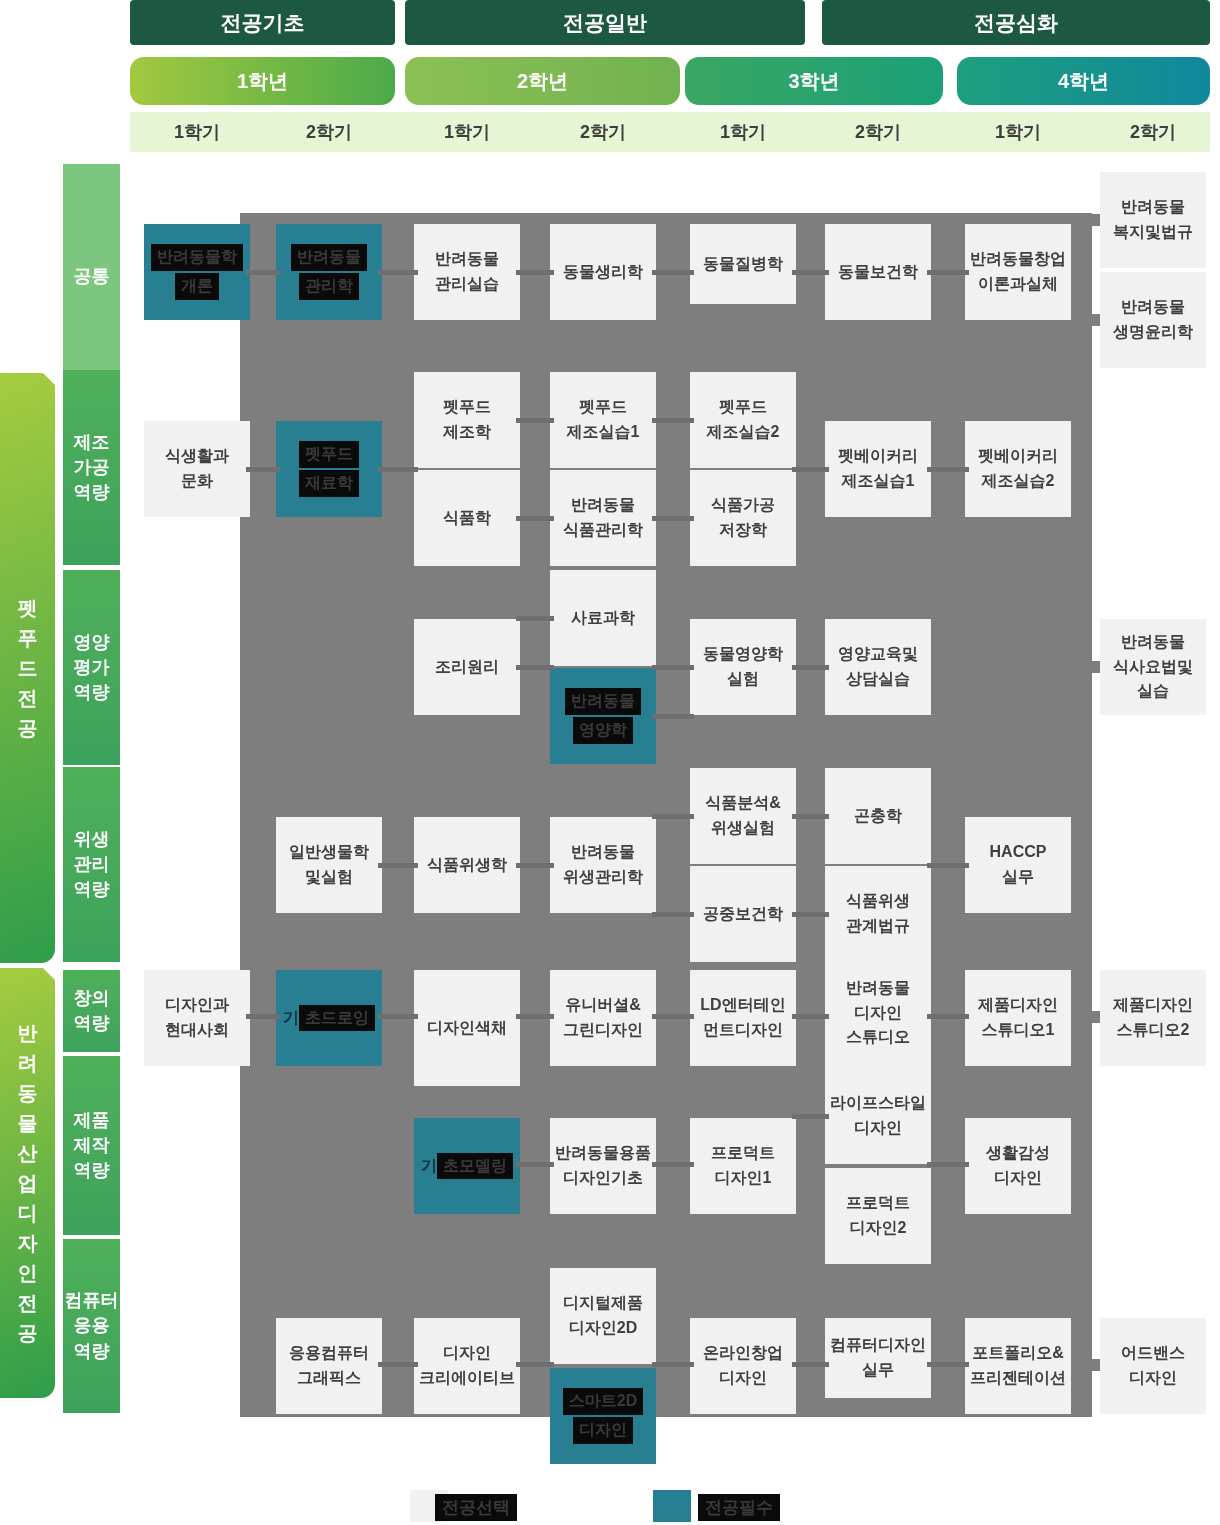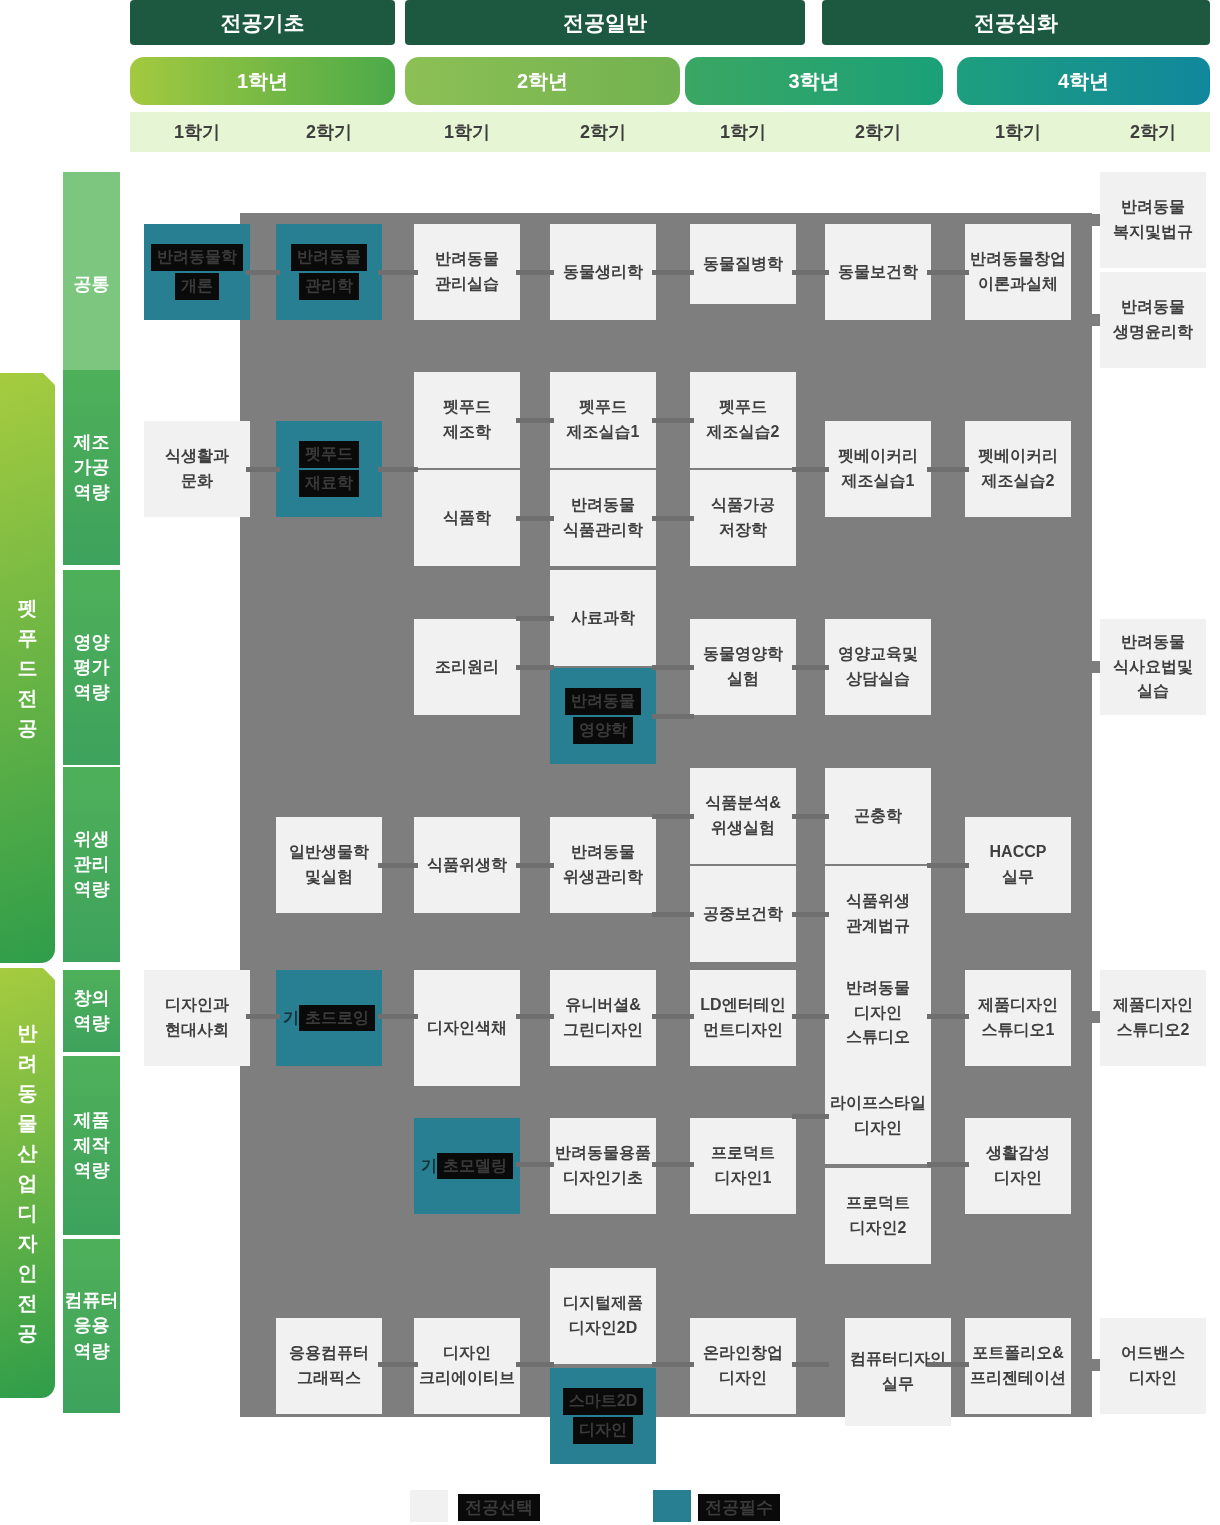--- a/index.html
+++ b/index.html
@@ -45,21 +45,21 @@
   .hl{display:inline-block;background:#0a0a0a;color:#3a3a3a;padding:1px 6px;margin:1px 0;font-weight:bold;}
 
   .tick{position:absolute;height:5px;background:#6f6f6f;z-index:3;}
   .nub{position:absolute;background:#7e7e7e;z-index:1;}
 
   .lg-sq{position:absolute;width:38px;height:32px;z-index:2;}
   #lgsq1{left:410px;top:1490px;background:#f1f1f1;}
   #lgsq2{left:653px;top:1490px;background:#287f92;}
   .lg-label{position:absolute;top:1494px;background:#0a0a0a;color:#3a3a3a;font-weight:bold;
             font-size:17px;padding:2px 7px;z-index:2;}
-  #lglb1{left:458px;}
+  #lglb1{left:435px;}
   #lglb2{left:698px;}
 </style>
 </head>
 <body>
 
 <div id="page">
   <div class="hdr" id="hdr1">전공기초</div>
   <div class="hdr" id="hdr2">전공일반</div>
   <div class="hdr" id="hdr3">전공심화</div>
 
@@ -92,21 +92,21 @@
 물
 산
 업
 디
 자
 인
 전
 공</div>
     </div>
   <div id="gen-cats">
-      <div class="cat common" style="top: 172px; height: 225px;">공통</div>
+      <div class="cat common" style="top: 164px; height: 225px;">공통</div>
       <div class="cat" style="top: 370px; height: 195px;">제조
 가공
 역량</div>
       <div class="cat" style="top: 570px; height: 195px;">영양
 평가
 역량</div>
       <div class="cat" style="top: 767px; height: 195px;">위생
 관리
 역량</div>
       <div class="cat" style="top: 970px; height: 82px;">창의
@@ -310,21 +310,21 @@
         <span class="ln">디자인2D</span>
       </div>
       <div class="box required" style="left: 550px; top: 1368px; height: 96px; background: rgb(40, 127, 146);">
         <span class="ln"><span class="hl">스마트2D</span></span>
         <span class="ln"><span class="hl">디자인</span></span>
       </div>
       <div class="box elective" style="left: 690px; top: 1318px; height: 96px; background: rgb(241, 241, 241);">
         <span class="ln">온라인창업</span>
         <span class="ln">디자인</span>
       </div>
-      <div class="box elective" style="left: 825px; top: 1318px; height: 108px; background: rgb(241, 241, 241); margin-left: 20px;">
+      <div class="box elective" style="left: 825px; top: 1318px; height: 80px; background: rgb(241, 241, 241);">
         <span class="ln">컴퓨터디자인</span>
         <span class="ln">실무</span>
       </div>
       <div class="box elective" style="left: 965px; top: 1318px; height: 96px; background: rgb(241, 241, 241);">
         <span class="ln">포트폴리오&amp;</span>
         <span class="ln">프리젠테이션</span>
       </div>
       <div class="box elective" style="left: 1100px; top: 1318px; height: 96px; background: rgb(241, 241, 241);">
         <span class="ln">어드밴스</span>
         <span class="ln">디자인</span>

